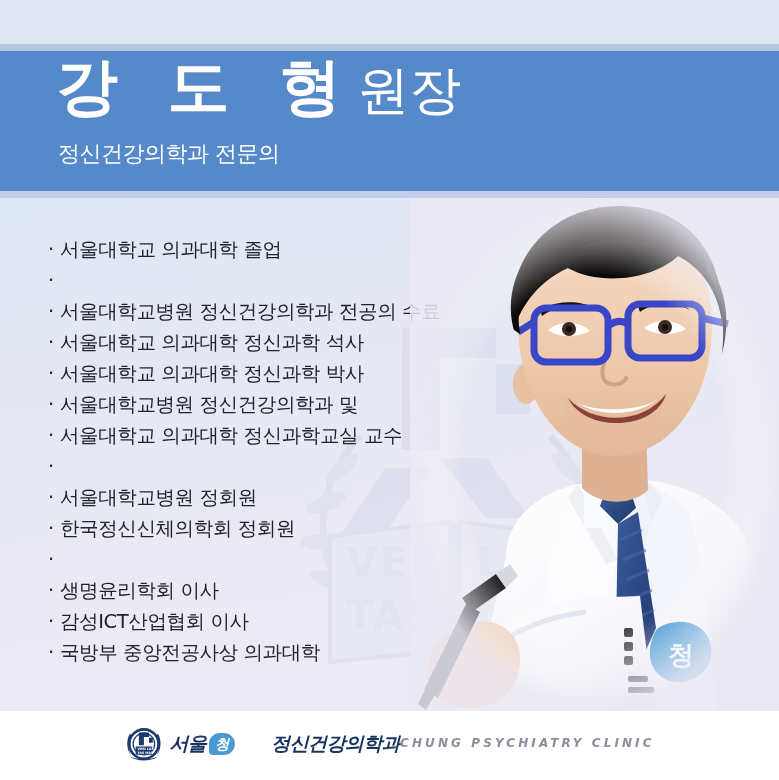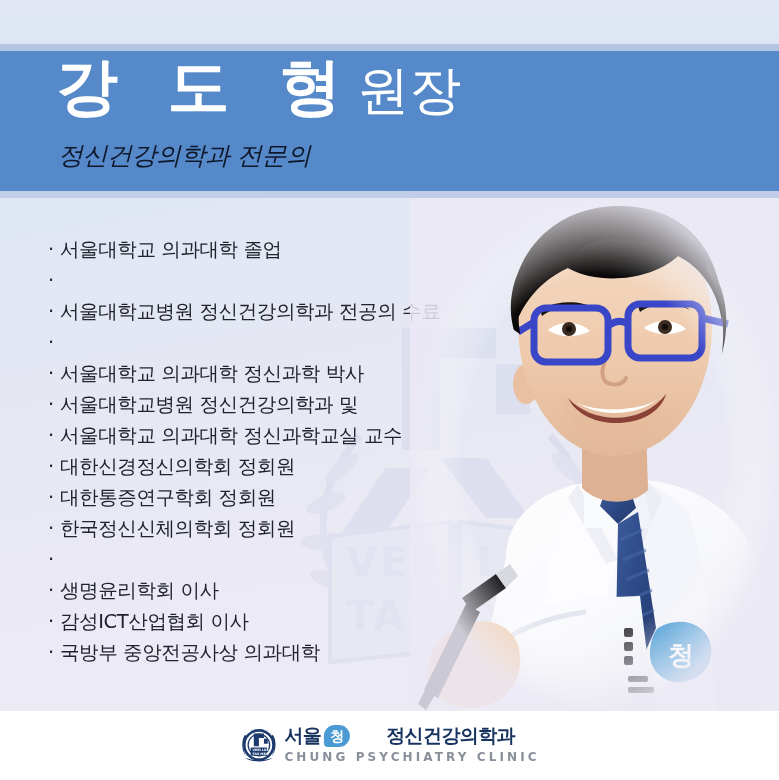--- a/index.html
+++ b/index.html
@@ -66,26 +66,25 @@
     font-size: 52px;
     font-weight: 400;
     color: #ffffff;
     letter-spacing: 0px;
     line-height: 1;
     margin-left: 2px;
   }
   .doc-specialty {
     position: absolute;
     left: 2px; top: 88px;
-    font-size: 25px;
+    font-size: 22px;
     font-weight: 400;
-    color: #0f172a;
+    color: #ffffff;
     letter-spacing: -0.5px;
     white-space: nowrap;
-    font-style: italic;
   }
 
   .header-rule-bottom {
     position: absolute;
     left: 0; top: 191px;
     width: 779px; height: 7px;
     background: #c2cee9;
   }
 
   
@@ -150,21 +149,21 @@
   .logo-wrap {
     position: absolute;
     left: 50%;
     top: 14px;
     transform: translateX(-50%);
     display: flex;
     align-items: center;
     white-space: nowrap;
   }
   .logo-emblem { width: 38px; height: 38px; flex: 0 0 38px; margin-right: 7px; }
-  .logo-text-block { display: flex; flex-direction: column; justify-content: center; }
+  .logo-text-block { display: flex; justify-content: center; font-style: italic; }
   .logo-line1 {
     display: flex;
     align-items: center;
     font-size: 19px;
     font-weight: 700;
     color: #17335f;
     letter-spacing: -0.6px;
     line-height: 1.05;
   }
   .logo-seoul { color: #17335f; }
@@ -267,40 +266,40 @@
         </div>
       <div class="cred-item">
           <span class="cred-bullet">·</span>
         </div>
       <div class="cred-item">
           <span class="cred-bullet">·</span>
           <span>서울대학교병원 정신건강의학과 전공의 수료</span>
         </div>
       <div class="cred-item">
           <span class="cred-bullet">·</span>
+          <span>서울대학교 의과대학 정신과학 석사</span>
         </div>
       <div class="cred-item">
           <span class="cred-bullet">·</span>
           <span>서울대학교 의과대학 정신과학 박사</span>
         </div>
       <div class="cred-item">
           <span class="cred-bullet">·</span>
           <span>서울대학교병원 정신건강의학과 및</span>
         </div>
       <div class="cred-item">
           <span class="cred-bullet">·</span>
           <span>서울대학교 의과대학 정신과학교실 교수</span>
         </div>
       <div class="cred-item">
           <span class="cred-bullet">·</span>
-          <span>대한신경정신의학회 정회원</span>
-        </div>
-      <div class="cred-item">
-          <span class="cred-bullet">·</span>
-          <span>대한통증연구학회 정회원</span>
+        </div>
+      <div class="cred-item">
+          <span class="cred-bullet">·</span>
+          <span>서울대학교병원 정회원</span>
         </div>
       <div class="cred-item">
           <span class="cred-bullet">·</span>
           <span>한국정신신체의학회 정회원</span>
         </div>
       <div class="cred-item">
           <span class="cred-bullet">·</span>
         </div>
       <div class="cred-item">
           <span class="cred-bullet">·</span>

